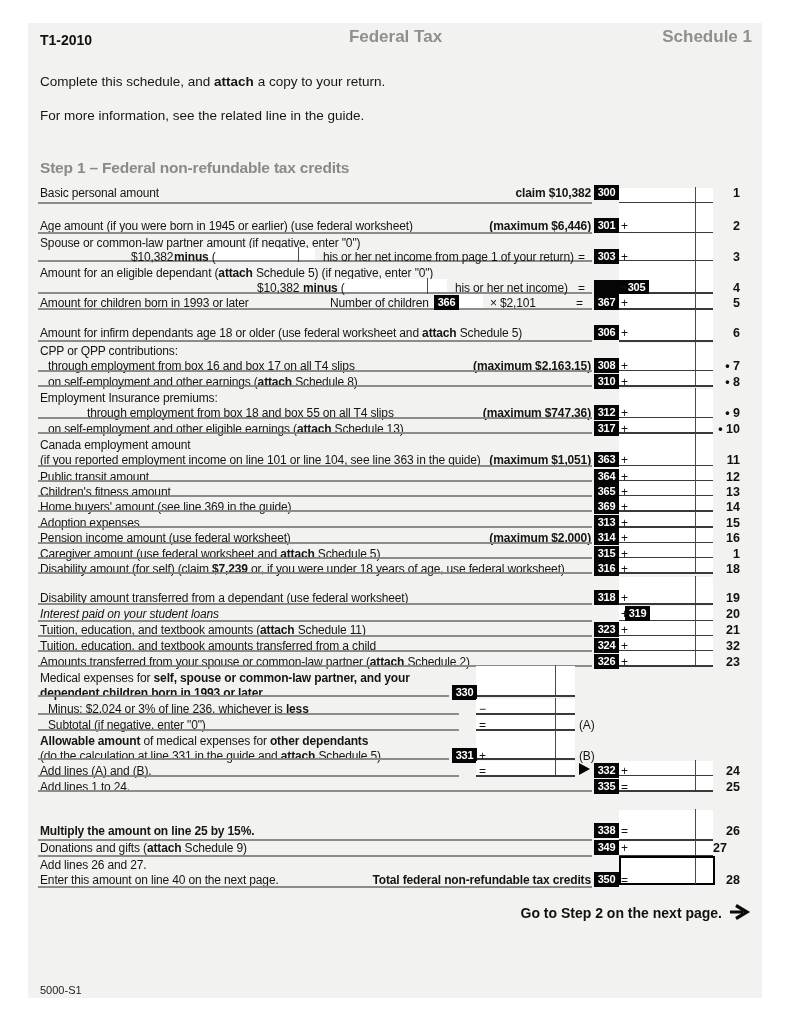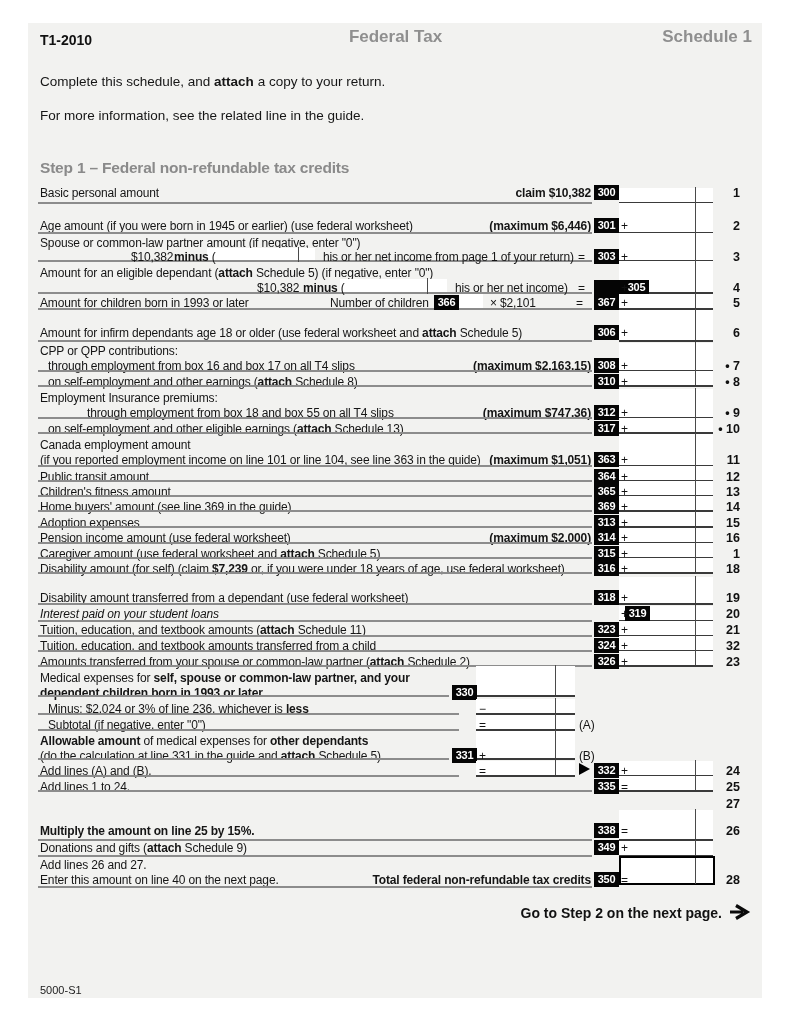--- a/index.html
+++ b/index.html
@@ -316,21 +316,21 @@
     <div class="code" style="left: 594px; top: 823px;">338</div>
     <div class="op" style="left: 621px; top: 825px;">=</div>
     <div class="num" style="left: 700px; top: 824px; width: 40px; text-align: right;">26</div>
     <div class="txt" style="left: 40px; top: 841px;"><span>Donations and gifts (</span><span class="b">attach</span><span> Schedule 9)</span></div>
     <div class="rule" style="left: 38px; top: 855px; width: 554px;"></div>
     <div class="fld" style="left: 619px; top: 841px; width: 94px; height: 14px;"></div>
     <div class="vln" style="left: 695px; top: 840px; height: 17px;"></div>
     <div class="frule" style="left: 619px; top: 855px; width: 94px;"></div>
     <div class="code" style="left: 594px; top: 840px;">349</div>
     <div class="op" style="left: 621px; top: 842px;">+</div>
-    <div class="num" style="left: 700px; top: 797px; width: 40px; text-align: right;">27</div>
+    <div class="num" style="left: 700px; top: 841px; width: 40px; text-align: center;">27</div>
     <div class="txt" style="left: 40px; top: 858px;"><span>Add lines 26 and 27.</span></div>
     <div class="txt" style="left: 40px; top: 873px;"><span>Enter this amount on line 40 on the next page.</span></div>
     <div class="txt right" style="left: 250px; width: 341px; top: 873px;"><span class="b">Total federal non-refundable tax credits</span></div>
     <div class="rule" style="left: 38px; top: 886px; width: 554px;"></div>
     <div class="thick" style="left: 619px; top: 856px; width: 92px; height: 25px;"></div>
     <div class="vln" style="left: 695px; top: 858px; height: 26px;"></div>
     <div class="code" style="left: 594px; top: 872px;">350</div>
     <div class="op" style="left: 621px; top: 874px;">=</div>
     <div class="num" style="left: 700px; top: 873px; width: 40px; text-align: right;">28</div>
   </div>

